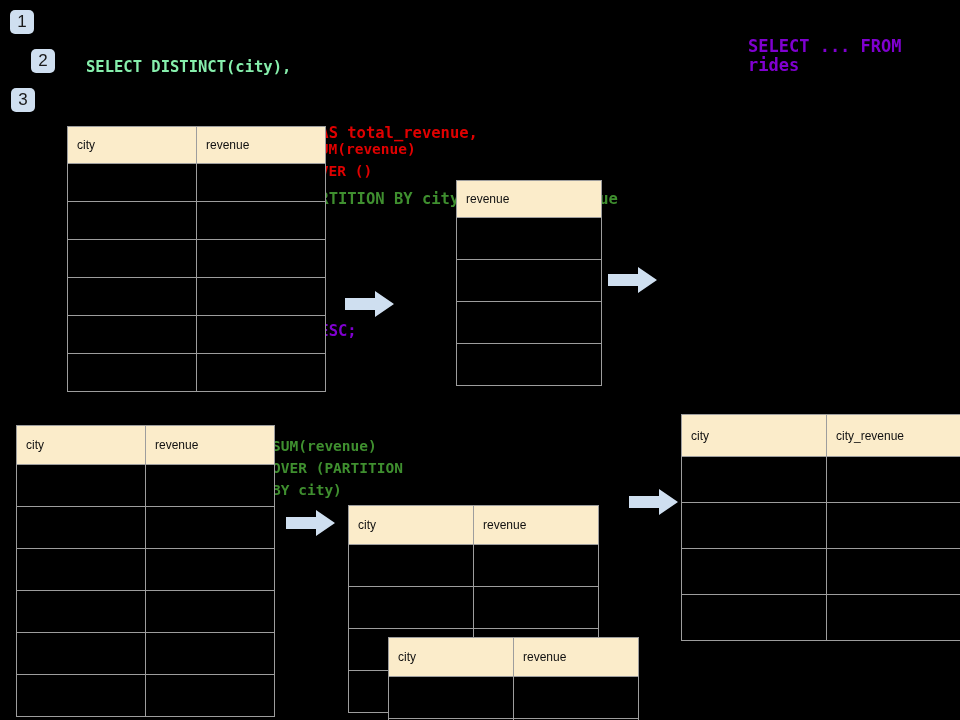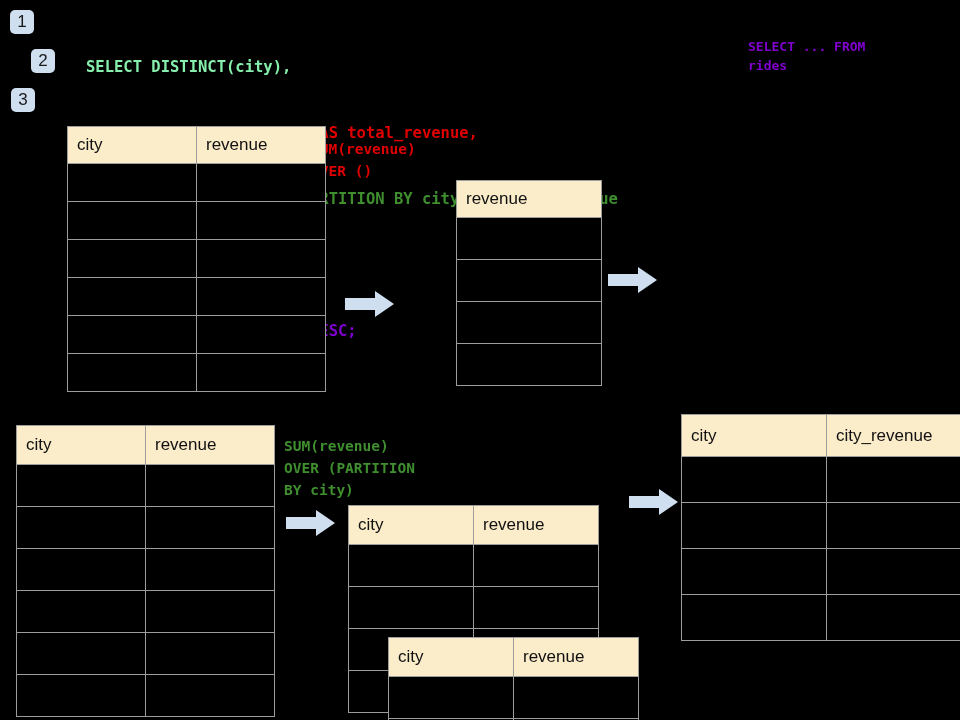--- a/index.html
+++ b/index.html
@@ -46,21 +46,21 @@
     position: absolute;
     font-family: "DejaVu Sans Mono", monospace;
     font-size: 14.5px;
     font-weight: bold;
     white-space: pre;
     line-height: 22px;
   }
   .annot-sm {
     position: absolute;
     font-family: "DejaVu Sans Mono", monospace;
-    font-size: 13px;
+    font-size: 17px;
     font-weight: bold;
     white-space: pre;
     line-height: 19px;
   }
 
   
   .tbl {
     position: absolute;
     border-collapse: collapse;
     table-layout: fixed;
@@ -69,21 +69,21 @@
   .tbl td, .tbl th {
     border: 1px solid #9d9d9d;
     padding: 0;
     margin: 0;
   }
   .tbl th {
     background: #fbecca;
     color: #111111;
     font-family: "Liberation Sans", sans-serif;
     font-weight: normal;
-    font-size: 17px;
+    font-size: 12px;
     text-align: left;
     padding-left: 9px;
   }
   .tbl td {
     background: #000000;
   }
 
   
   .arrow {
     position: absolute;
@@ -111,21 +111,21 @@
     <div class="sql-line" style="color:#8000d0;">  FROM rides</div>
     <div class="sql-line" style="color:#8000d0;">  ORDER by city_revenue DESC;</div>
   </div>
 
   <div class="annot-sm" style="left:748px; top:37px; color:#8000d0;">SELECT ... FROM
 rides</div>
 
   <div class="annot" style="left:311px; top:138px; color:#e00000;">SUM(revenue)
 OVER ()</div>
 
-  <div class="annot" style="left:284px; top:435px; color:#3f8f2f;">SUM(revenue)
+  <div class="annot" style="left:272px; top:435px; color:#3f8f2f;">SUM(revenue)
 OVER (PARTITION
 BY city)</div>
 
   <table class="tbl" style="left:67px; top:126px; width:238px;">
     <thead>
       <tr>
         <th style="width:119px; height:36px;">city</th>
         <th style="width:119px; height:36px;">revenue</th>
       </tr>
     </thead>

